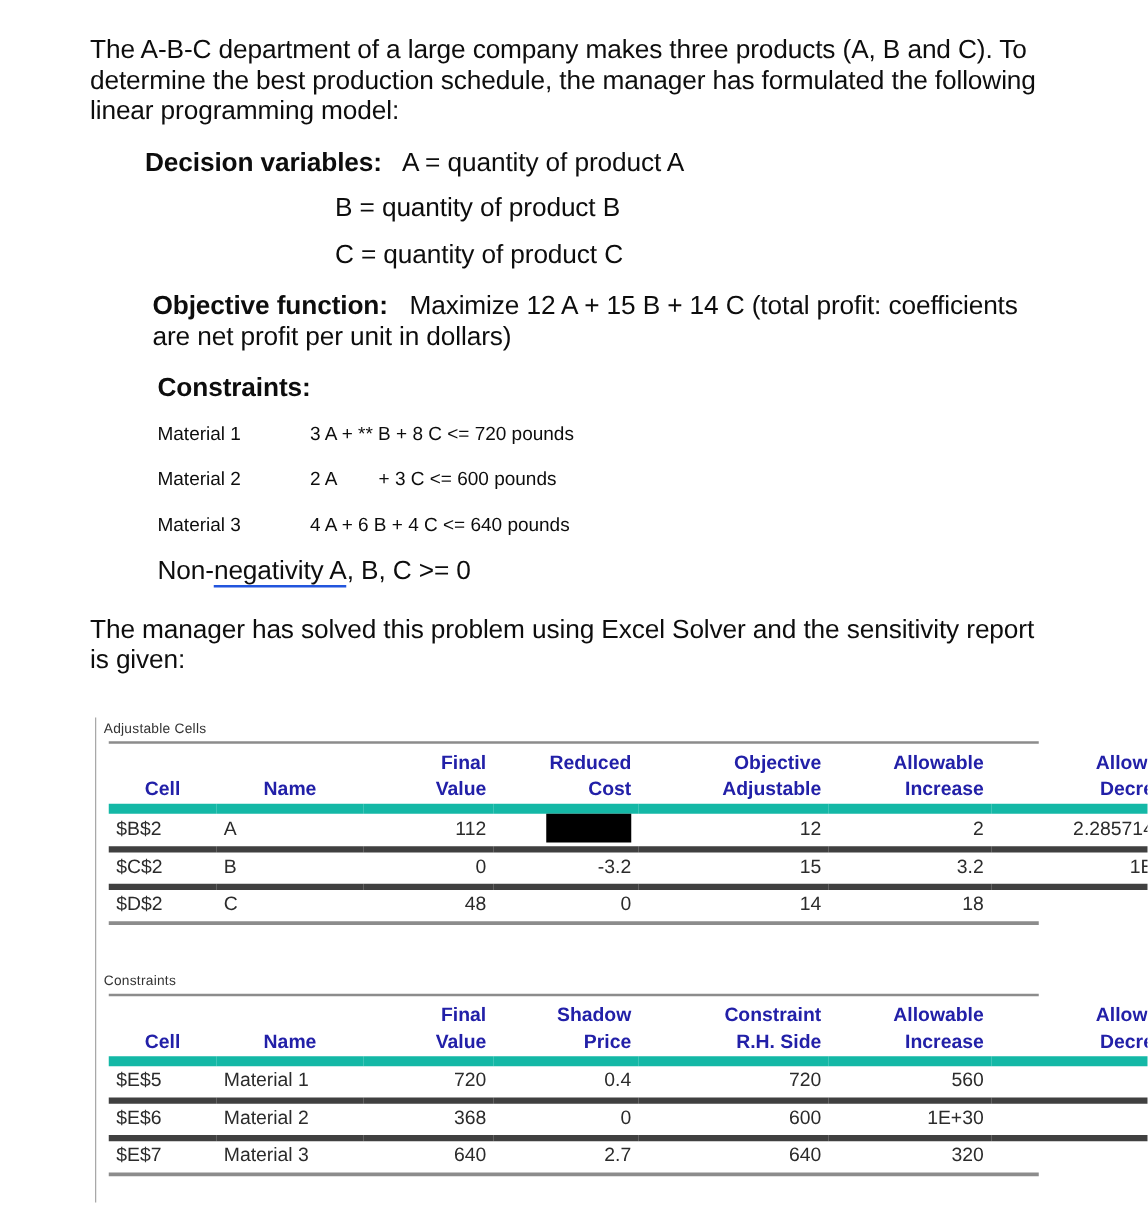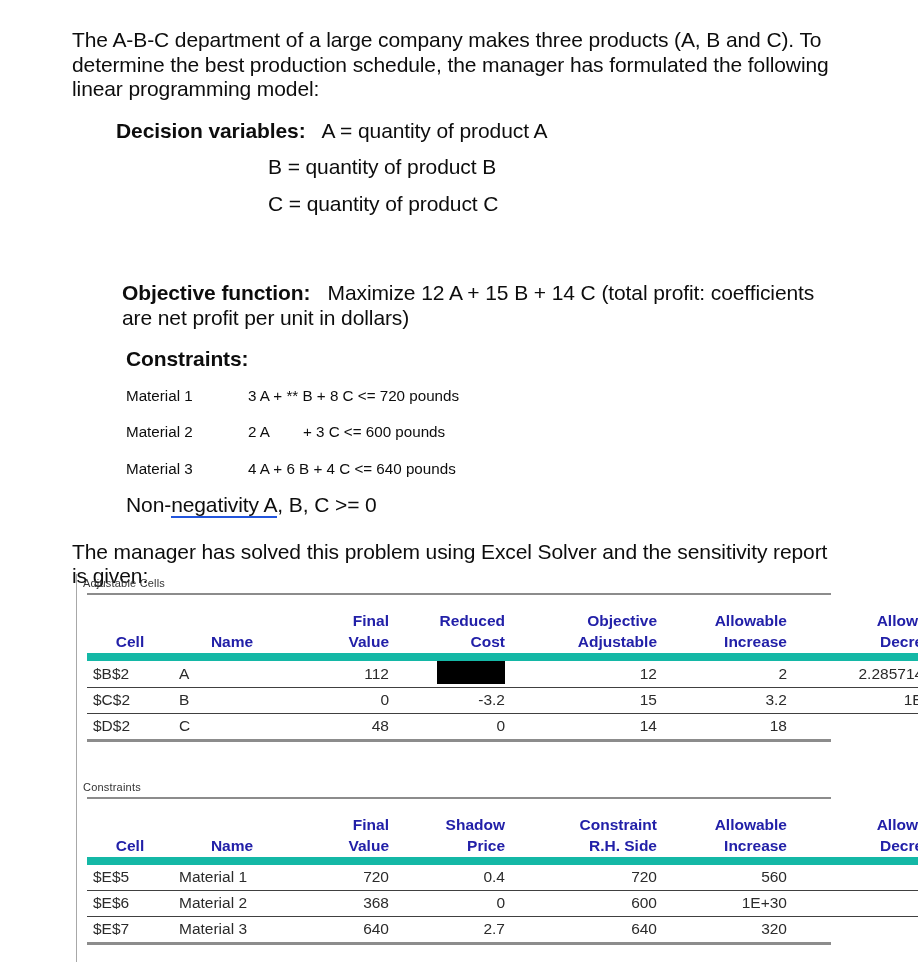--- a/index.html
+++ b/index.html
@@ -27,21 +27,21 @@
     font-size: 21px;
     line-height: 24.5px;
     color: #0d0d0d;
     letter-spacing: -0.1px;
     margin: 0;
   }
   .para-intro { width: 766px; }
 
   .indent-1 { margin-left: 44px; }
   .indent-2 { margin-left: 196px; }
-  .indent-obj { margin-left: 50px; margin-top: 48px; }
+  .indent-obj { margin-left: 50px; }
   .indent-3 { margin-left: 54px; }
 
   .spacer-sm { height: 12px; }
   .spacer-md { height: 17px; }
   .spacer-lg { height: 22px; }
 
   b, .bold { font-weight: bold; }
 
   
   .cons-row {
@@ -87,28 +87,28 @@
     font-size: 15.5px;
   }
   table.sens thead th {
     color: #2220a8;
     font-weight: bold;
     vertical-align: bottom;
     padding: 0 6px 1px 6px;
     line-height: 19.5px;
     white-space: nowrap;
   }
-  table.sens thead tr.hdr-top th { padding-top: 16px; }
+  table.sens thead tr.hdr-top th { padding-top: 6px; }
   table.sens thead tr.hdr-bot th { border-bottom: 8px solid #14b8a6; padding-bottom: 2px; }
 
   table.sens tbody td {
     color: #2b2b2b;
     padding: 1px 6px 2px 6px;
     line-height: 22px;
-    border-top: 1px solid #404040;
+    border-top: 5px solid #404040;
     white-space: nowrap;
   }
   table.sens tbody tr:first-child td { border-top: none; }
 
   .tbl-toprule {
     height: 0;
     border-top: 2px solid #8c8c8c;
     margin-left: 10px;
     width: 744px;
   }

